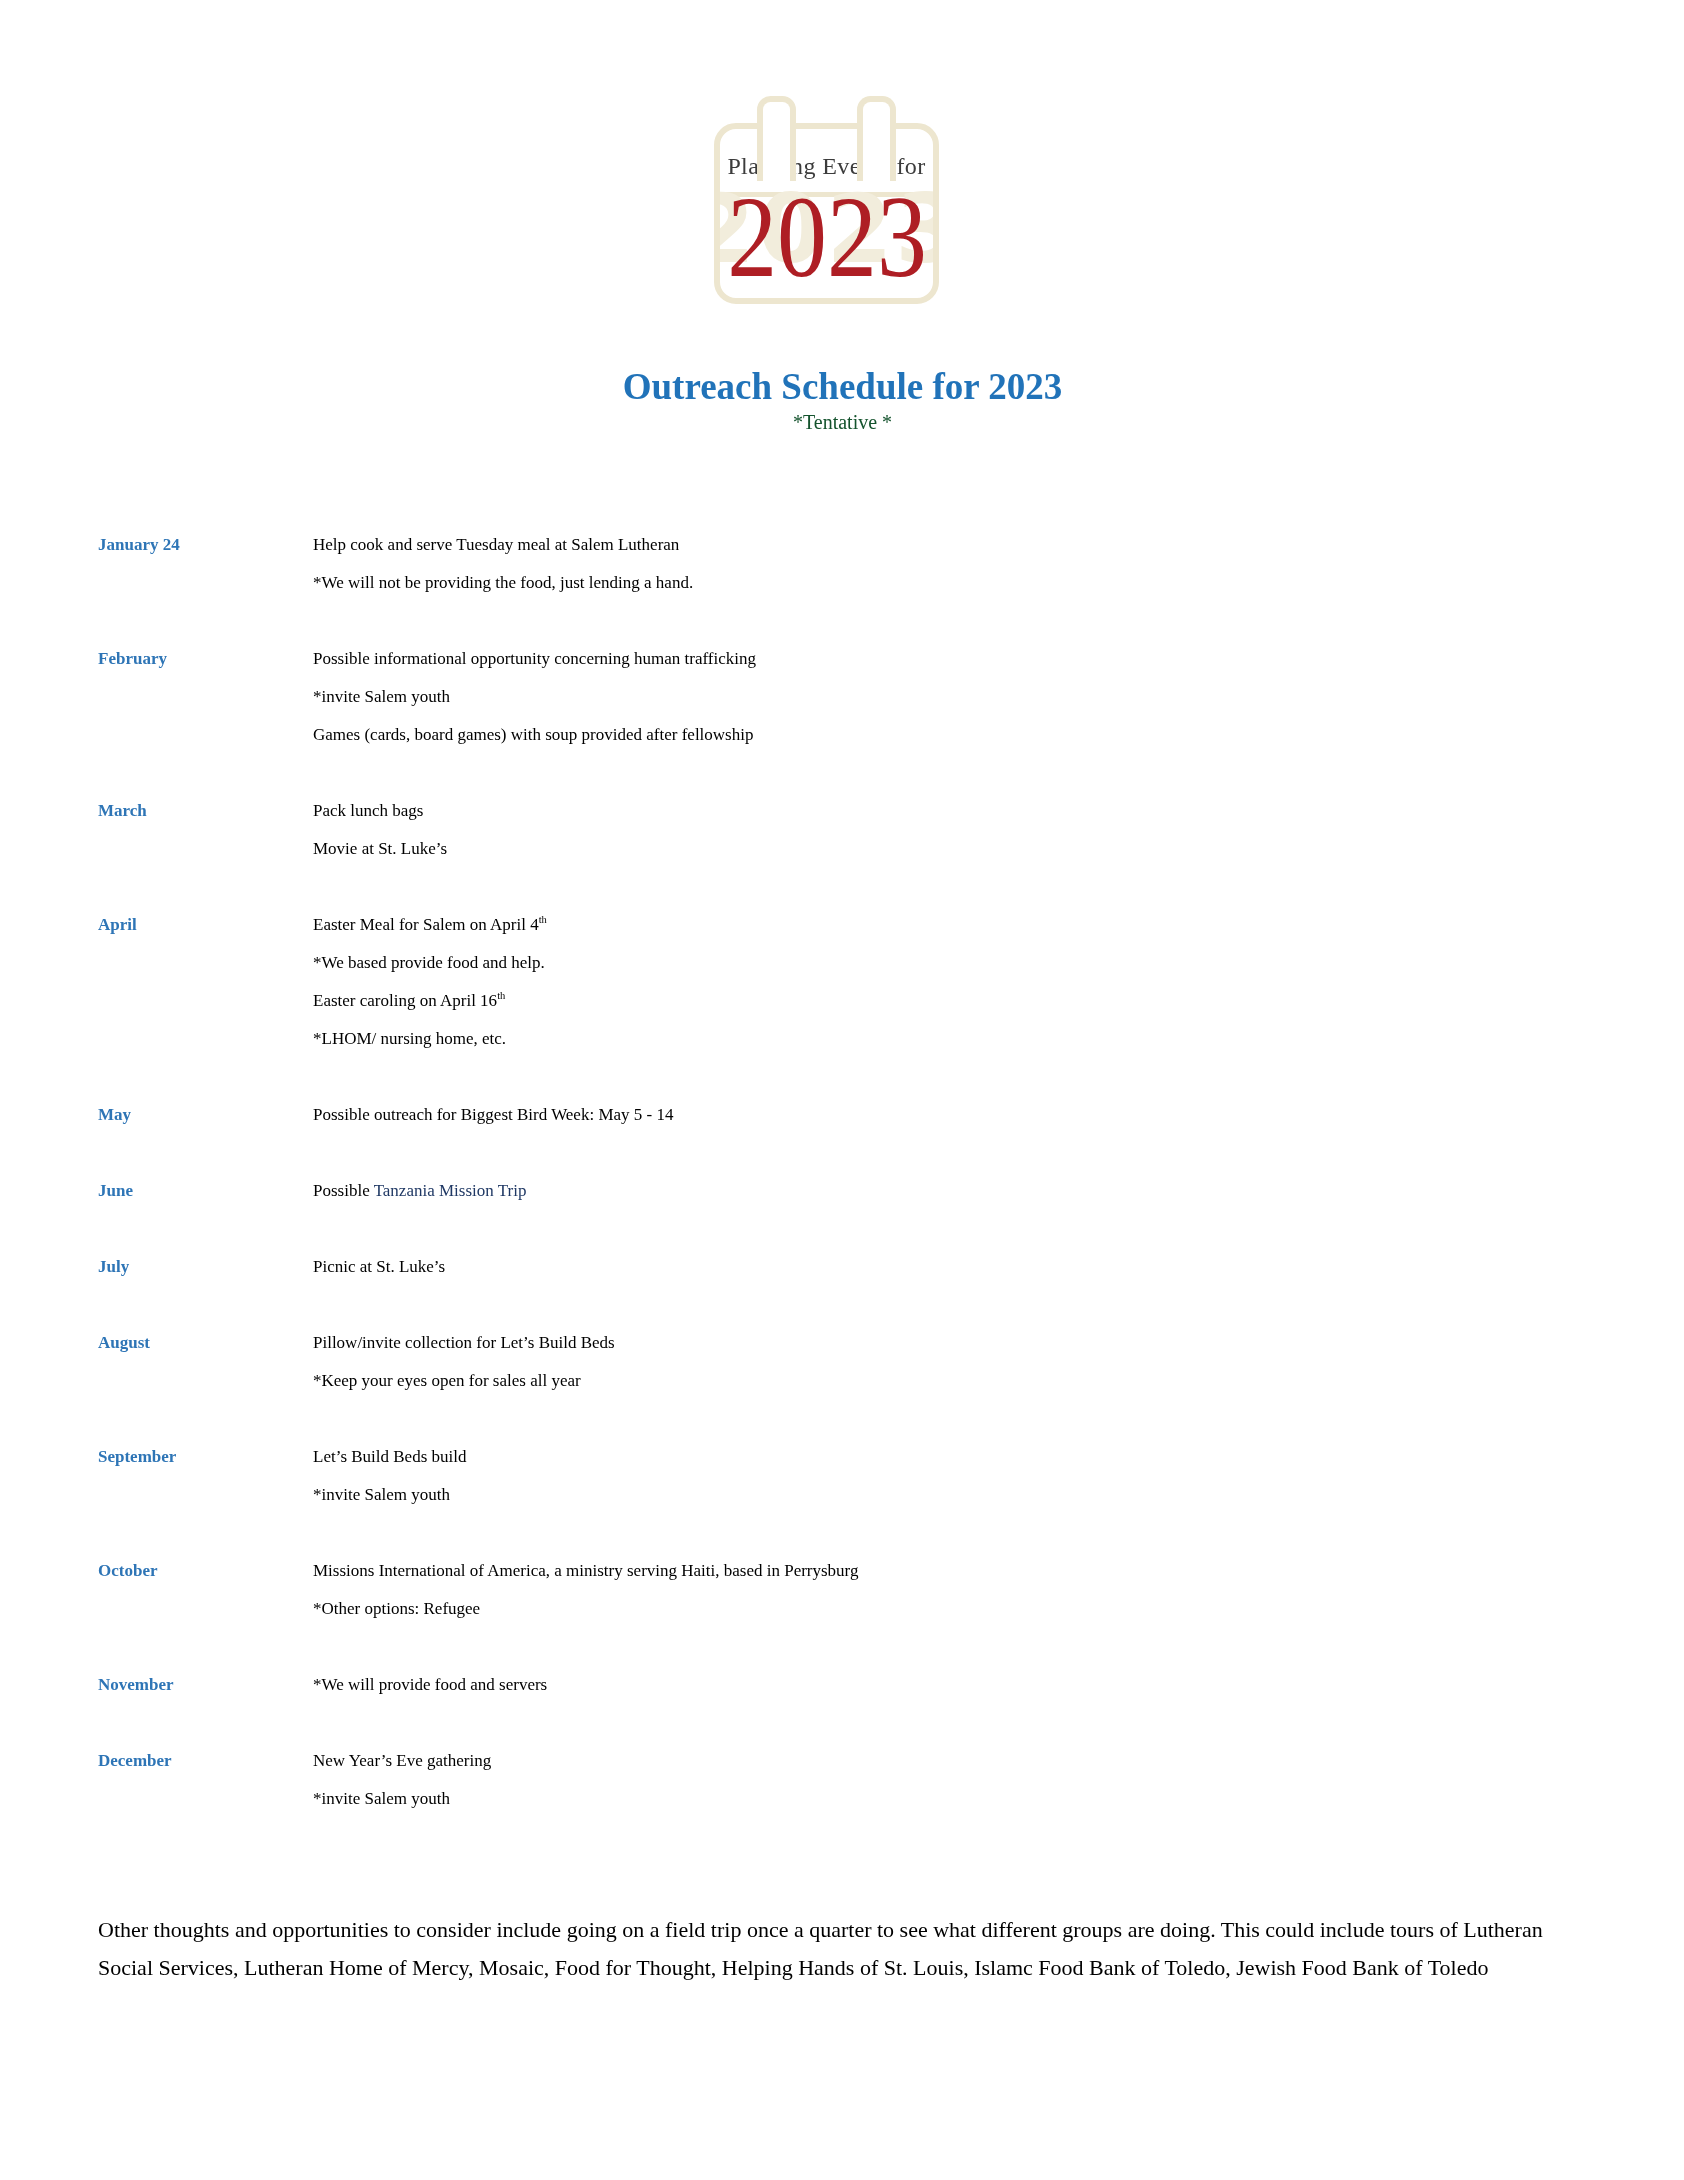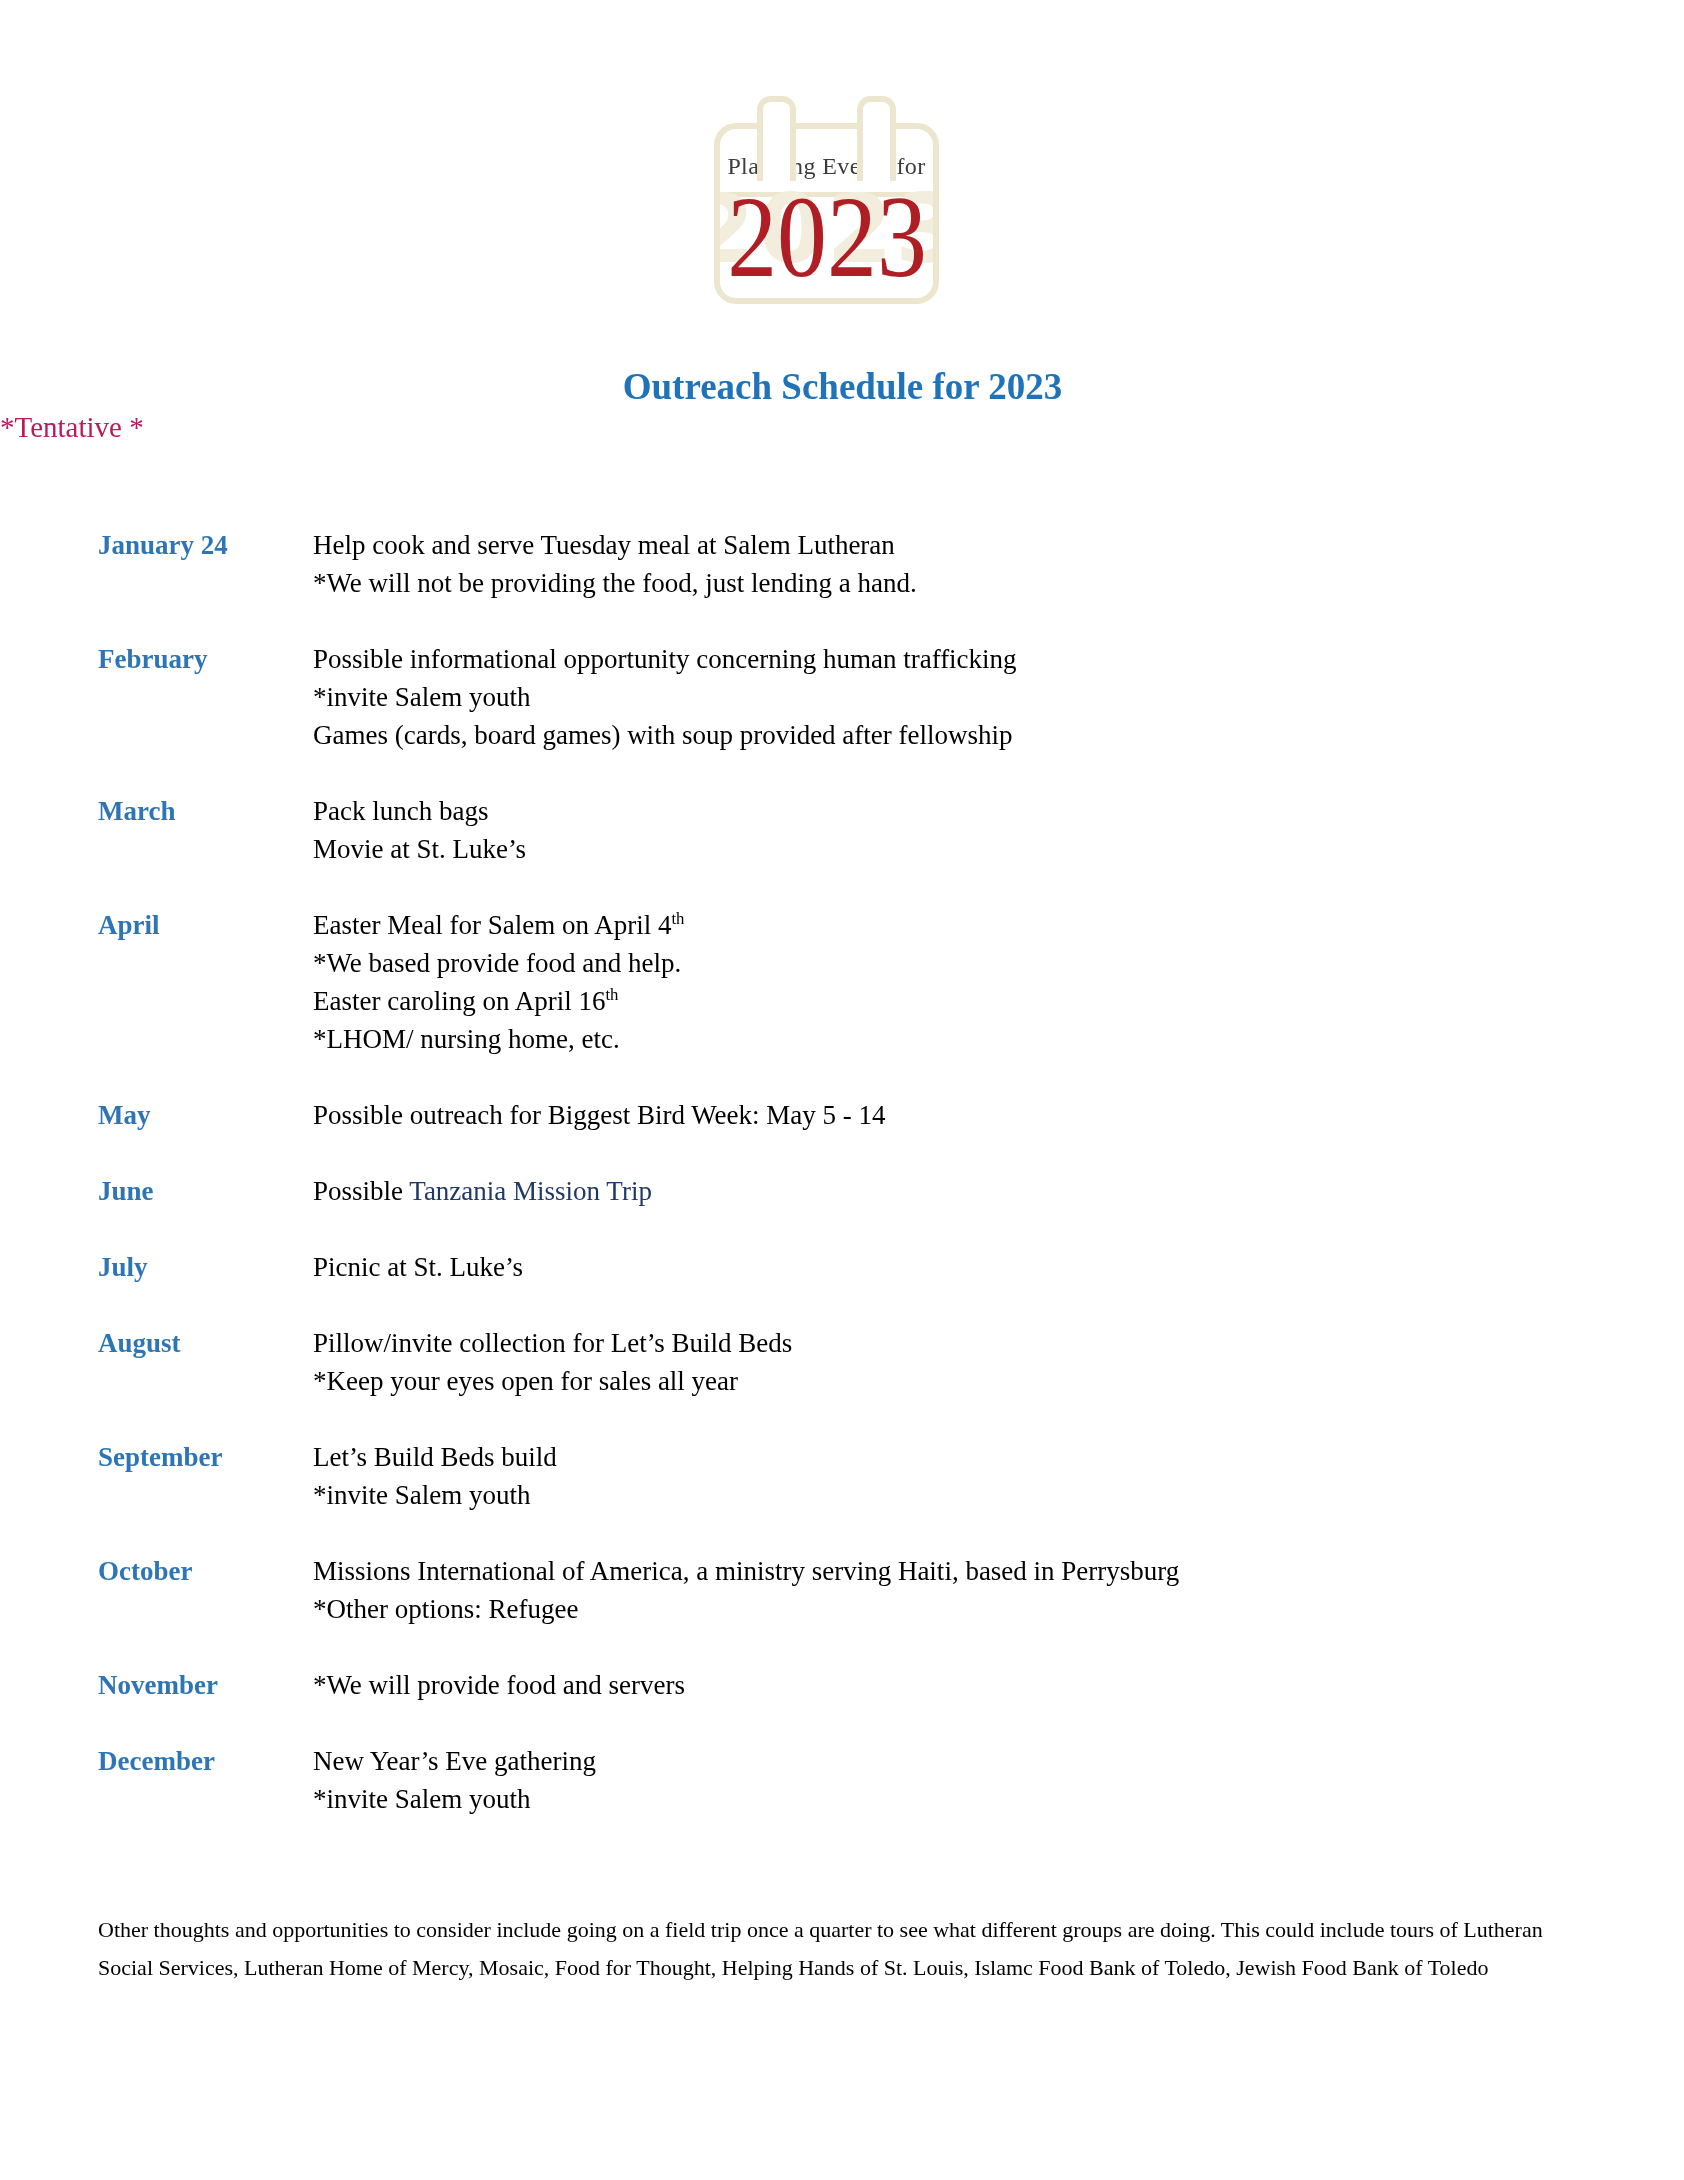--- a/index.html
+++ b/index.html
@@ -60,29 +60,29 @@
 
   
   .doc-title {
     position: absolute; top: 365px; left: 0;
     width: 100%; text-align: center;
     font-size: 37px; font-weight: bold;
     color: var(--blue);
   }
   .doc-subtitle {
     position: absolute; top: 411px; left: 0;
-    width: 100%; text-align: left;
-    font-size: 29px; color: #be185d;
+    width: 100%; text-align: center;
+    font-size: 20px; color: #14532d;
   }
 
   
   .schedule {
     position: absolute; top: 526px; left: 98px;
     width: 1491px;
-    font-size: 27px; line-height: 38px;
+    font-size: 17px; line-height: 38px;
   }
   .sched-row { display: flex; margin-bottom: 38px; }
   .sched-row:last-child { margin-bottom: 0; }
   .month-cell {
     flex: 0 0 200px;
     font-weight: bold; color: var(--month-blue);
   }
   .desc-cell { flex: 1 1 auto; }
   .desc-line { white-space: nowrap; margin-left: 15px; }
   sup.seg-sup { font-size: 62%; line-height: 0; vertical-align: super; }

